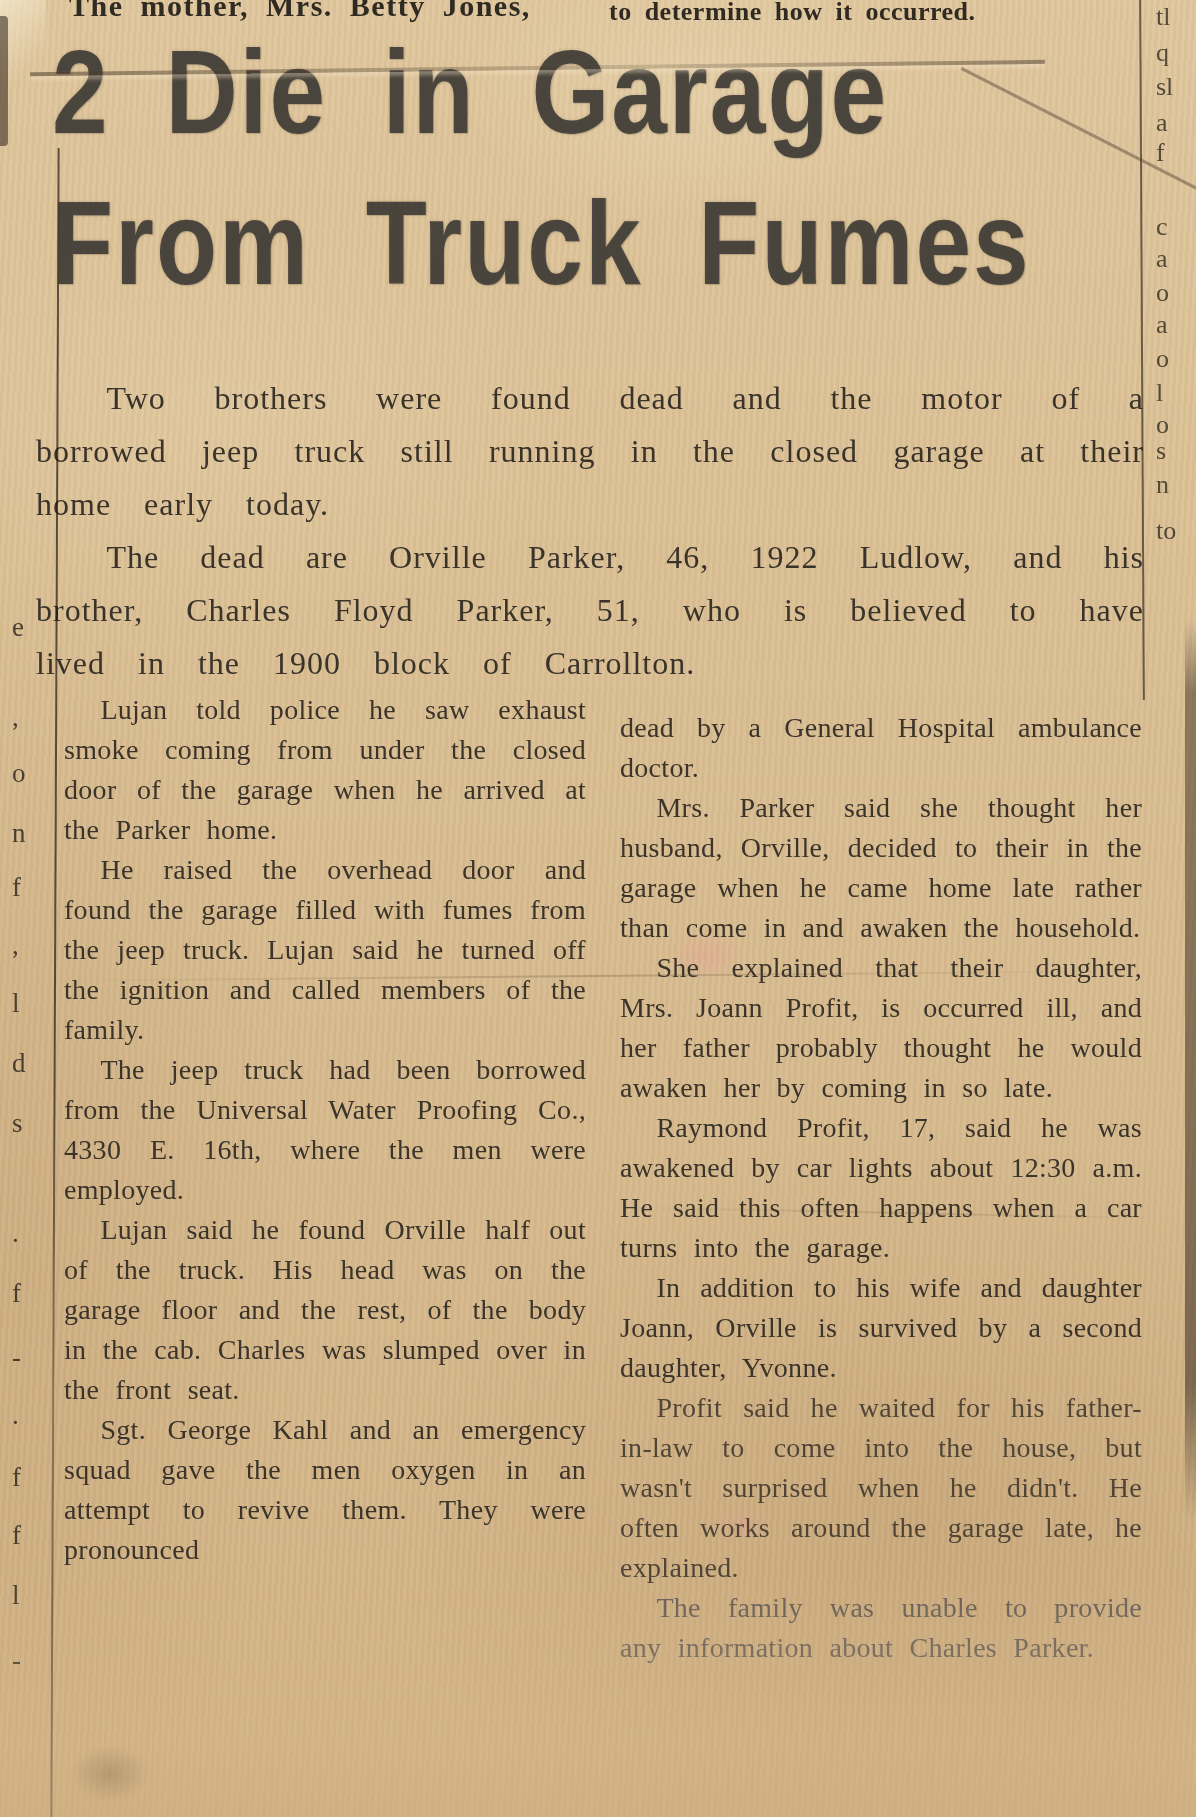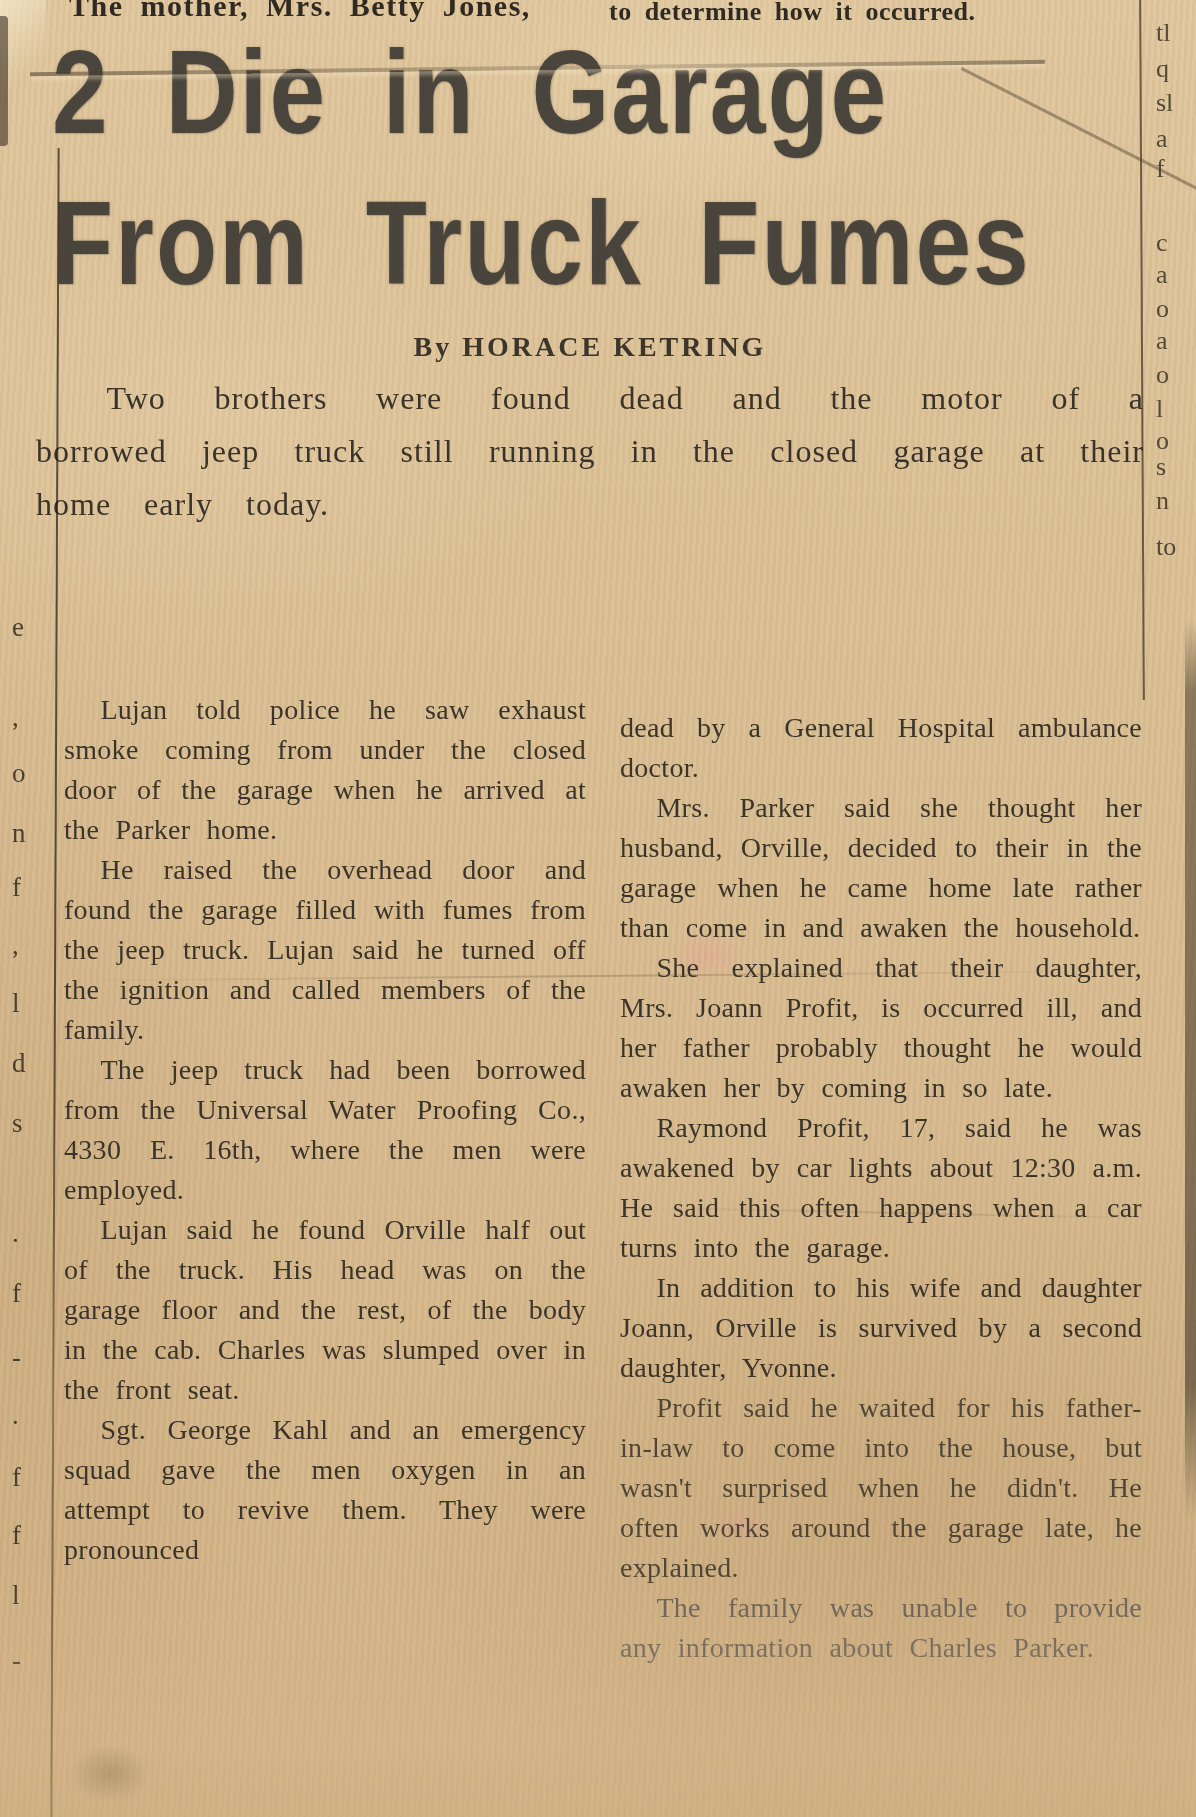--- a/index.html
+++ b/index.html
@@ -69,21 +69,21 @@
   .col p { text-indent:1.3em; }
   .col-right { padding-top:18px; }
   .col-right p:first-child { text-indent:0; }
   .col-left  p:nth-child(6) { opacity:.72; filter:blur(.4px); }
   .col-right p:nth-child(6) { opacity:.85; }
   .col-right p:nth-child(7) { opacity:.72; filter:blur(.4px); color:#45454c; }
 
   
   .frags-left  { position:absolute; left:8px;    top:0; width:46px; height:1817px;
                  font-size:27px; color:rgba(48,42,33,0.85); }
-  .frags-right { position:absolute; left:1152px; top:16px; width:44px; height:720px;
+  .frags-right { position:absolute; left:1152px; top:0; width:44px; height:720px;
                  font-size:26px; color:rgba(48,42,33,0.80);text-align:center; }
   .frags-left span, .frags-right span { position:absolute; left:4px; display:block; }
 
   
   .rule-left  { position:absolute; left:54px;  top:148px; width:2px; height:1669px;
                 background:linear-gradient(180deg, rgba(35,28,20,.70) 0 55%,
                            rgba(35,28,20,.40) 75%, rgba(35,28,20,.62));
                 transform:rotate(.25deg); }
   .rule-right { position:absolute; left:1141px; top:0; width:2px; height:700px;
                 background:rgba(35,28,20,.62); transform:rotate(-.3deg); }
@@ -127,24 +127,24 @@
   <div class="top-strip">
     <span class="fragL">The mother, Mrs. Betty Jones,</span>
     <span class="fragR">to determine how it occurred.</span>
   </div>
 
   <div class="headline">
     <div>2 Die in Garage</div>
     <div>From Truck Fumes</div>
   </div>
 
-  <div class="byline">By HORACE KETRING</div>
 
   <div class="lead">
       <p>Two brothers were found dead and the motor of a borrowed jeep truck still running in the closed garage at their home early today.</p>
+      <p>The dead are Orville Parker, 46, 1922 Ludlow, and his brother, Charles Floyd Parker, 51, who is believed to have lived in the 1900 block of Carrollton.</p>
     </div>
 
   <div class="cols">
     <div class="col col-left">
         <p>Lujan told police he saw exhaust smoke coming from under the closed door of the garage when he arrived at the Parker home.</p>
         <p>He raised the overhead door and found the garage filled with fumes from the jeep truck. Lujan said he turned off the ignition and called members of the family.</p>
         <p>The jeep truck had been borrowed from the Universal Water Proofing Co., 4330 E. 16th, where the men were employed.</p>
         <p>Lujan said he found Orville half out of the truck. His head was on the garage floor and the rest, of the body in the cab. Charles was slumped over in the front seat.</p>
         <p>Sgt. George Kahl and an emergency squad gave the men oxygen in an attempt to revive them. They were pronounced</p>
       </div>

